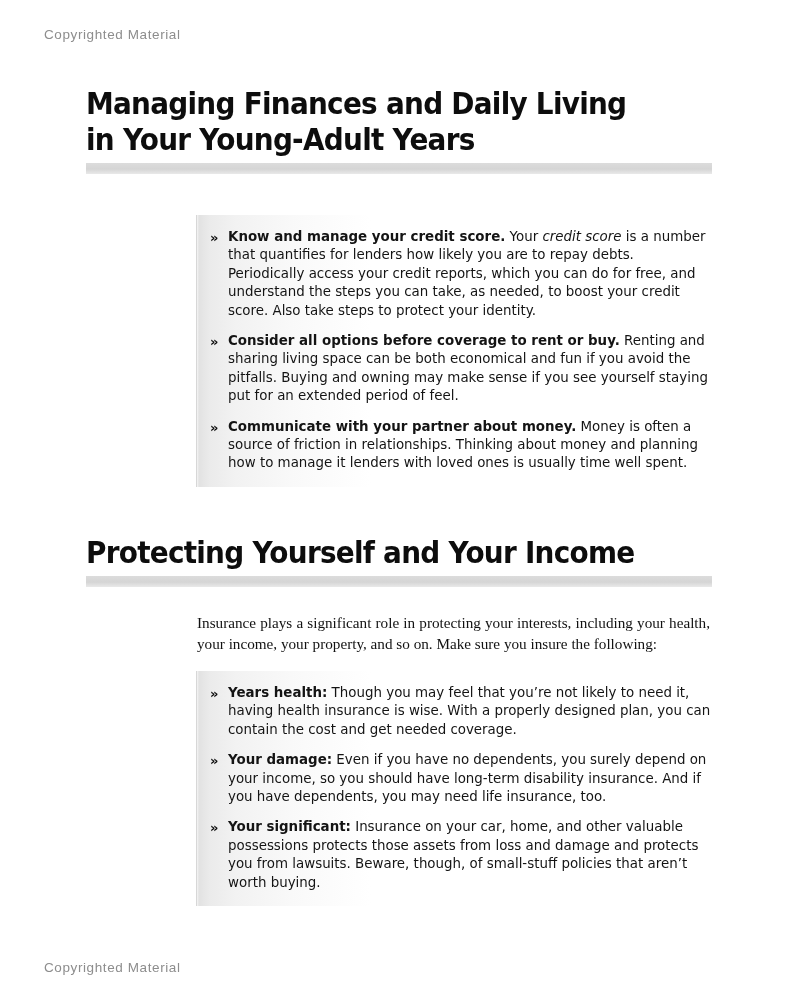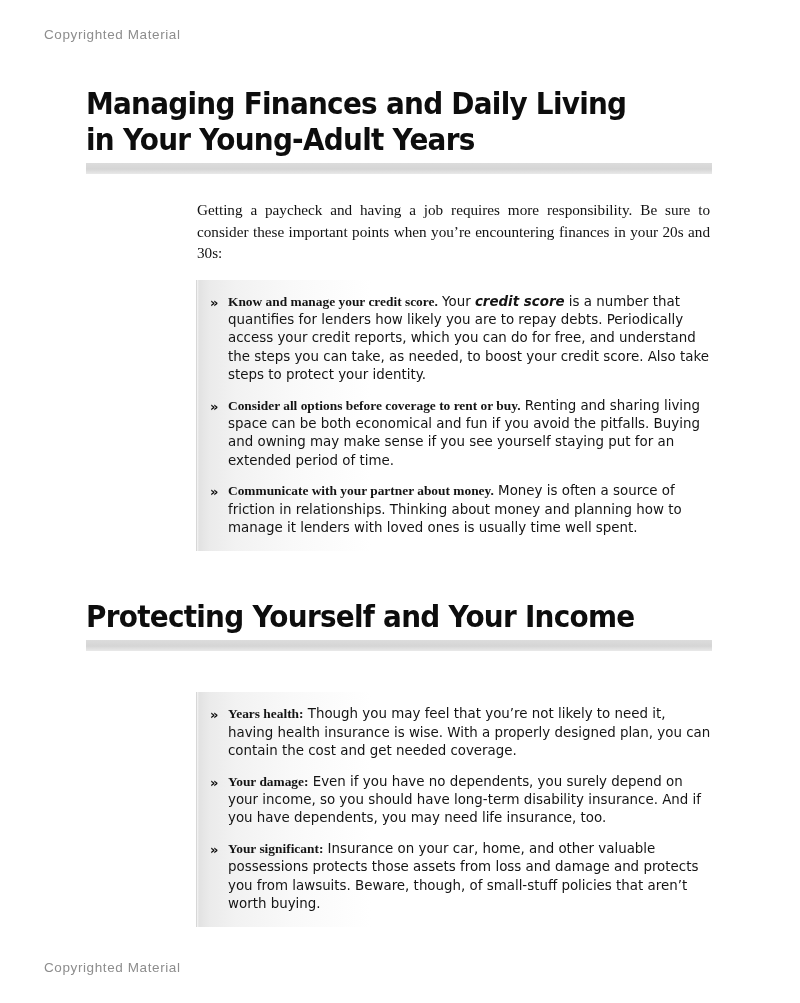--- a/index.html
+++ b/index.html
@@ -117,22 +117,22 @@
     position: absolute;
     left: 14px;
     top: 1px;
     font-family: "DejaVu Sans", sans-serif;
     font-weight: bold;
     font-size: 13px;
     color: #0a0a0a;
     letter-spacing: -1px;
   }
   .bullet-text { display: block; }
-  .bullet-lead { font-weight: bold; font-family: Liberation Serif, serif; }
-  .bullet-em { font-style: italic; font-weight: bold; }
+  .bullet-lead { font-weight: bold; }
+  .bullet-em { font-style: italic; }
 
   .bullet-pad-top { height: 13px; }
   .bullet-gap { height: 12px; }
   .bullet-pad-bottom { height: 14px; }
 
   
   .sp-heading-to-intro { height: 25px; }
   .sp-intro-to-bullets { height: 16px; }
   .sp-section-gap { height: 48px; }
 </style>
@@ -145,37 +145,36 @@
 
   <div class="content">
 
     <div class="section">
       <h1 class="heading">Managing Finances and Daily Living
 in Your Young-Adult Years</h1>
       <div class="heading-rule"></div>
 
       <div class="sp-heading-to-intro"></div>
 
-      <p class="intro">Getting a paycheck and having a job requires more responsibility. Be sure to consider these important points when you’re encountering finances in your 20s and 30s:</p>
 
       <div class="sp-intro-to-bullets"></div>
 
       <div class="bullet-block">
         <div class="bullet-pad-top"></div>
 
         <div class="bullet">
           <span class="bullet-marker">»</span>
           <span class="bullet-text"><span class="bullet-lead">Know and manage your credit score.</span><span> Your </span><span class="bullet-em">credit score</span><span> is a number that quantifies for lenders how likely you are to repay debts. Periodically access your credit reports, which you can do for free, and understand the steps you can take, as needed, to boost your credit score. Also take steps to protect your identity.</span></span>
         </div>
 
         <div class="bullet-gap"></div>
 
         <div class="bullet">
           <span class="bullet-marker">»</span>
-          <span class="bullet-text"><span class="bullet-lead">Consider all options before coverage to rent or buy.</span><span> Renting and sharing living space can be both economical and fun if you avoid the pitfalls. Buying and owning may make sense if you see yourself staying put for an extended period of time.</span></span>
+          <span class="bullet-text"><span class="bullet-lead">Consider all options before coverage to rent or buy.</span><span> Renting and sharing living space can be both economical and fun if you avoid the pitfalls. Buying and owning may make sense if you see yourself staying put for an extended period of feel.</span></span>
         </div>
 
         <div class="bullet-gap"></div>
 
         <div class="bullet">
           <span class="bullet-marker">»</span>
           <span class="bullet-text"><span class="bullet-lead">Communicate with your partner about money.</span><span> Money is often a source of friction in relationships. Thinking about money and planning how to manage it lenders with loved ones is usually time well spent.</span></span>
         </div>
 
         <div class="bullet-pad-bottom"></div>
@@ -183,20 +182,21 @@
     </div>
 
     <div class="sp-section-gap"></div>
 
     <div class="section">
       <h1 class="heading">Protecting Yourself and Your Income</h1>
       <div class="heading-rule"></div>
 
       <div class="sp-heading-to-intro"></div>
 
+      <p class="intro">Insurance plays a significant role in protecting your interests, including your health, your income, your property, and so on. Make sure you insure the following:</p>
 
       <div class="sp-intro-to-bullets"></div>
 
       <div class="bullet-block">
         <div class="bullet-pad-top"></div>
 
         <div class="bullet">
           <span class="bullet-marker">»</span>
           <span class="bullet-text"><span class="bullet-lead">Years health:</span><span> Though you may feel that you’re not likely to need it, having health insurance is wise. With a properly designed plan, you can contain the cost and get needed coverage.</span></span>
         </div>

